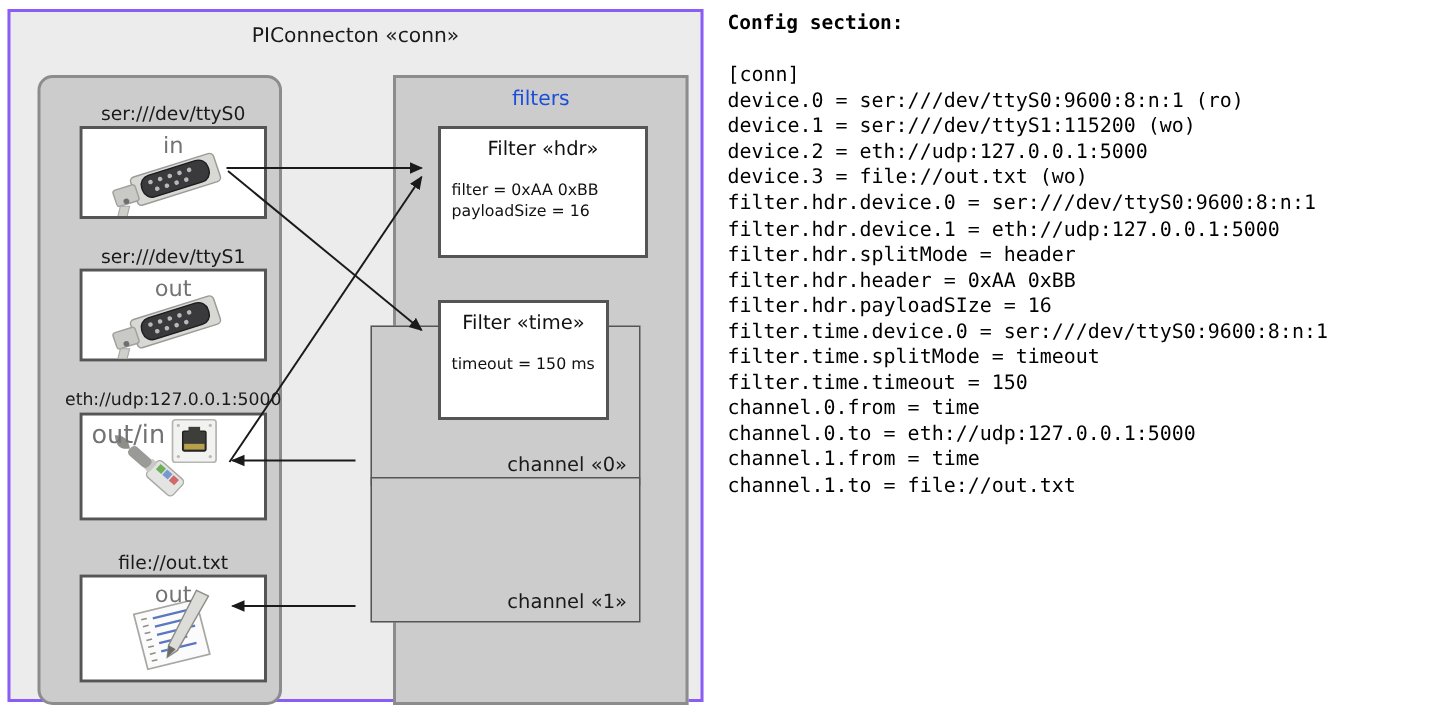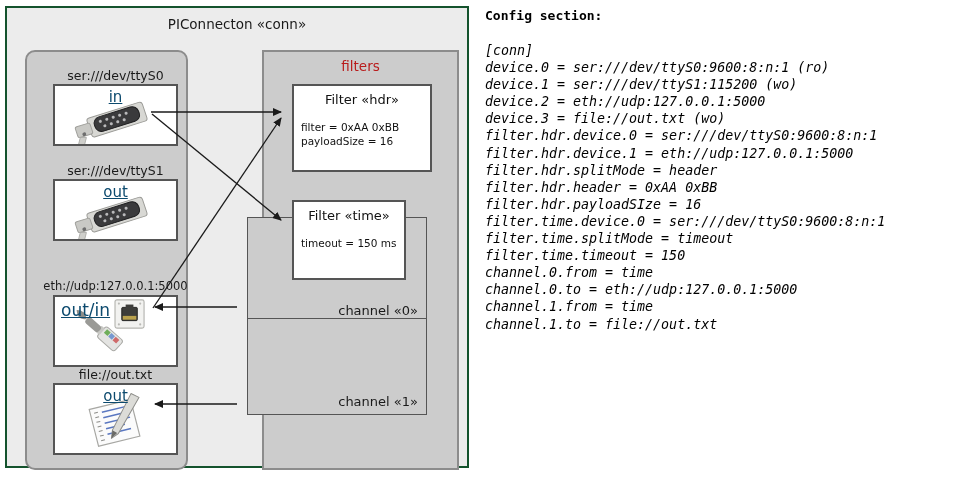--- a/index.html
+++ b/index.html
@@ -21,21 +21,21 @@
     position: absolute;
     left: 0; top: 0;
     width: 480px; height: 484px;
   }
 
   .outer-box {
     position: absolute;
     left: 5px; top: 6px;
     width: 464px; height: 462px;
     background: #ececec;
-    border: 2px solid #14532d;
+    border: 2px solid #8b5cf6;
     box-sizing: border-box;
   }
 
   .outer-title {
     position: absolute;
     left: 0; top: 8px;
     width: 100%;
     text-align: center;
     font-size: 13.5px;
     color: #1a1a1a;
@@ -54,21 +54,21 @@
   #filters-panel {
     left: 255px; top: 42px;
     width: 197px; height: 420px;
   }
   .group-title {
     position: absolute;
     left: 0; top: 6px;
     width: 100%;
     text-align: center;
     font-size: 13.5px;
-    color: #b91c1c;
+    color: #1d4ed8;
   }
 
   
   .device-cell {
     position: absolute;
     left: 26px;
     width: 125px;
   }
   .device-caption {
     font-size: 12.5px;
@@ -91,23 +91,22 @@
     box-sizing: border-box;
     overflow: hidden;
   }
   .device-box.tall { height: 72px; }
   .device-label {
     position: absolute;
     left: 0; top: 2px;
     width: 100%;
     text-align: center;
     font-size: 15px;
-    color: #0c4a6e;
+    color: #737373;
     z-index: 3;
-    text-decoration: underline;
   }
   .device-label.left {
     text-align: left;
     left: 6px;
     width: auto;
     font-size: 17px;
     top: 3px;
   }
   .device-art {
     position: absolute;
@@ -186,21 +185,21 @@
   }
   #config-lines {
     position: absolute;
     left: 3px; top: 42px;
     font-family: "DejaVu Sans Mono", "Liberation Mono", monospace;
     font-size: 13.3px;
     line-height: 17.1px;
     color: #000000;
     white-space: pre;
   }
-  #config-lines div { white-space: pre; font-style: italic; }
+  #config-lines div { white-space: pre; }
 </style>
 </head>
 <body>
 
 <div id="diagram-panel">
 
   <div class="outer-box">
 
     <div class="outer-title">PIConnecton «conn»</div>
 
@@ -253,21 +252,21 @@
                   <circle cx="71" cy="39" r="1.6"></circle>
               </g>
               <rect x="20" y="31" width="16" height="12" rx="2" fill="#c9c9c5" stroke="#a0a09c" stroke-width="1"></rect>
               <circle cx="27" cy="41" r="2" fill="#6e6e6e"></circle>
               <path d="M22 43 L14 56 L20 58 L28 45 Z" fill="#cfcfcb" stroke="#a8a8a4" stroke-width="0.8"></path>
             </g>
           </svg>
         </div>
       </div>
 
-      <div class="device-cell" style="top:207px;margin-top:20px;">
+      <div class="device-cell" style="top:207px;">
         <div class="device-caption wide">eth://udp:127.0.0.1:5000</div>
         <div class="device-box tall">
           <span class="device-label left">out/in</span>
           <svg class="device-art" viewBox="0 0 125 72" preserveAspectRatio="none">
             <rect x="62" y="3" width="30" height="30" rx="2" fill="#f2f2f0" stroke="#b5b5b1" stroke-width="1.2"></rect>
             <rect x="69" y="11" width="16" height="14" rx="1" fill="#3d3d3a" stroke="#1f1f1d" stroke-width="1"></rect>
             <rect x="73" y="8" width="8" height="5" fill="#3d3d3a"></rect>
             <rect x="70" y="20" width="14" height="4" fill="#b9a14c"></rect>
             <circle cx="66" cy="7" r="1.1" fill="#b9b9b5"></circle>
               <circle cx="88" cy="7" r="1.1" fill="#b9b9b5"></circle>

